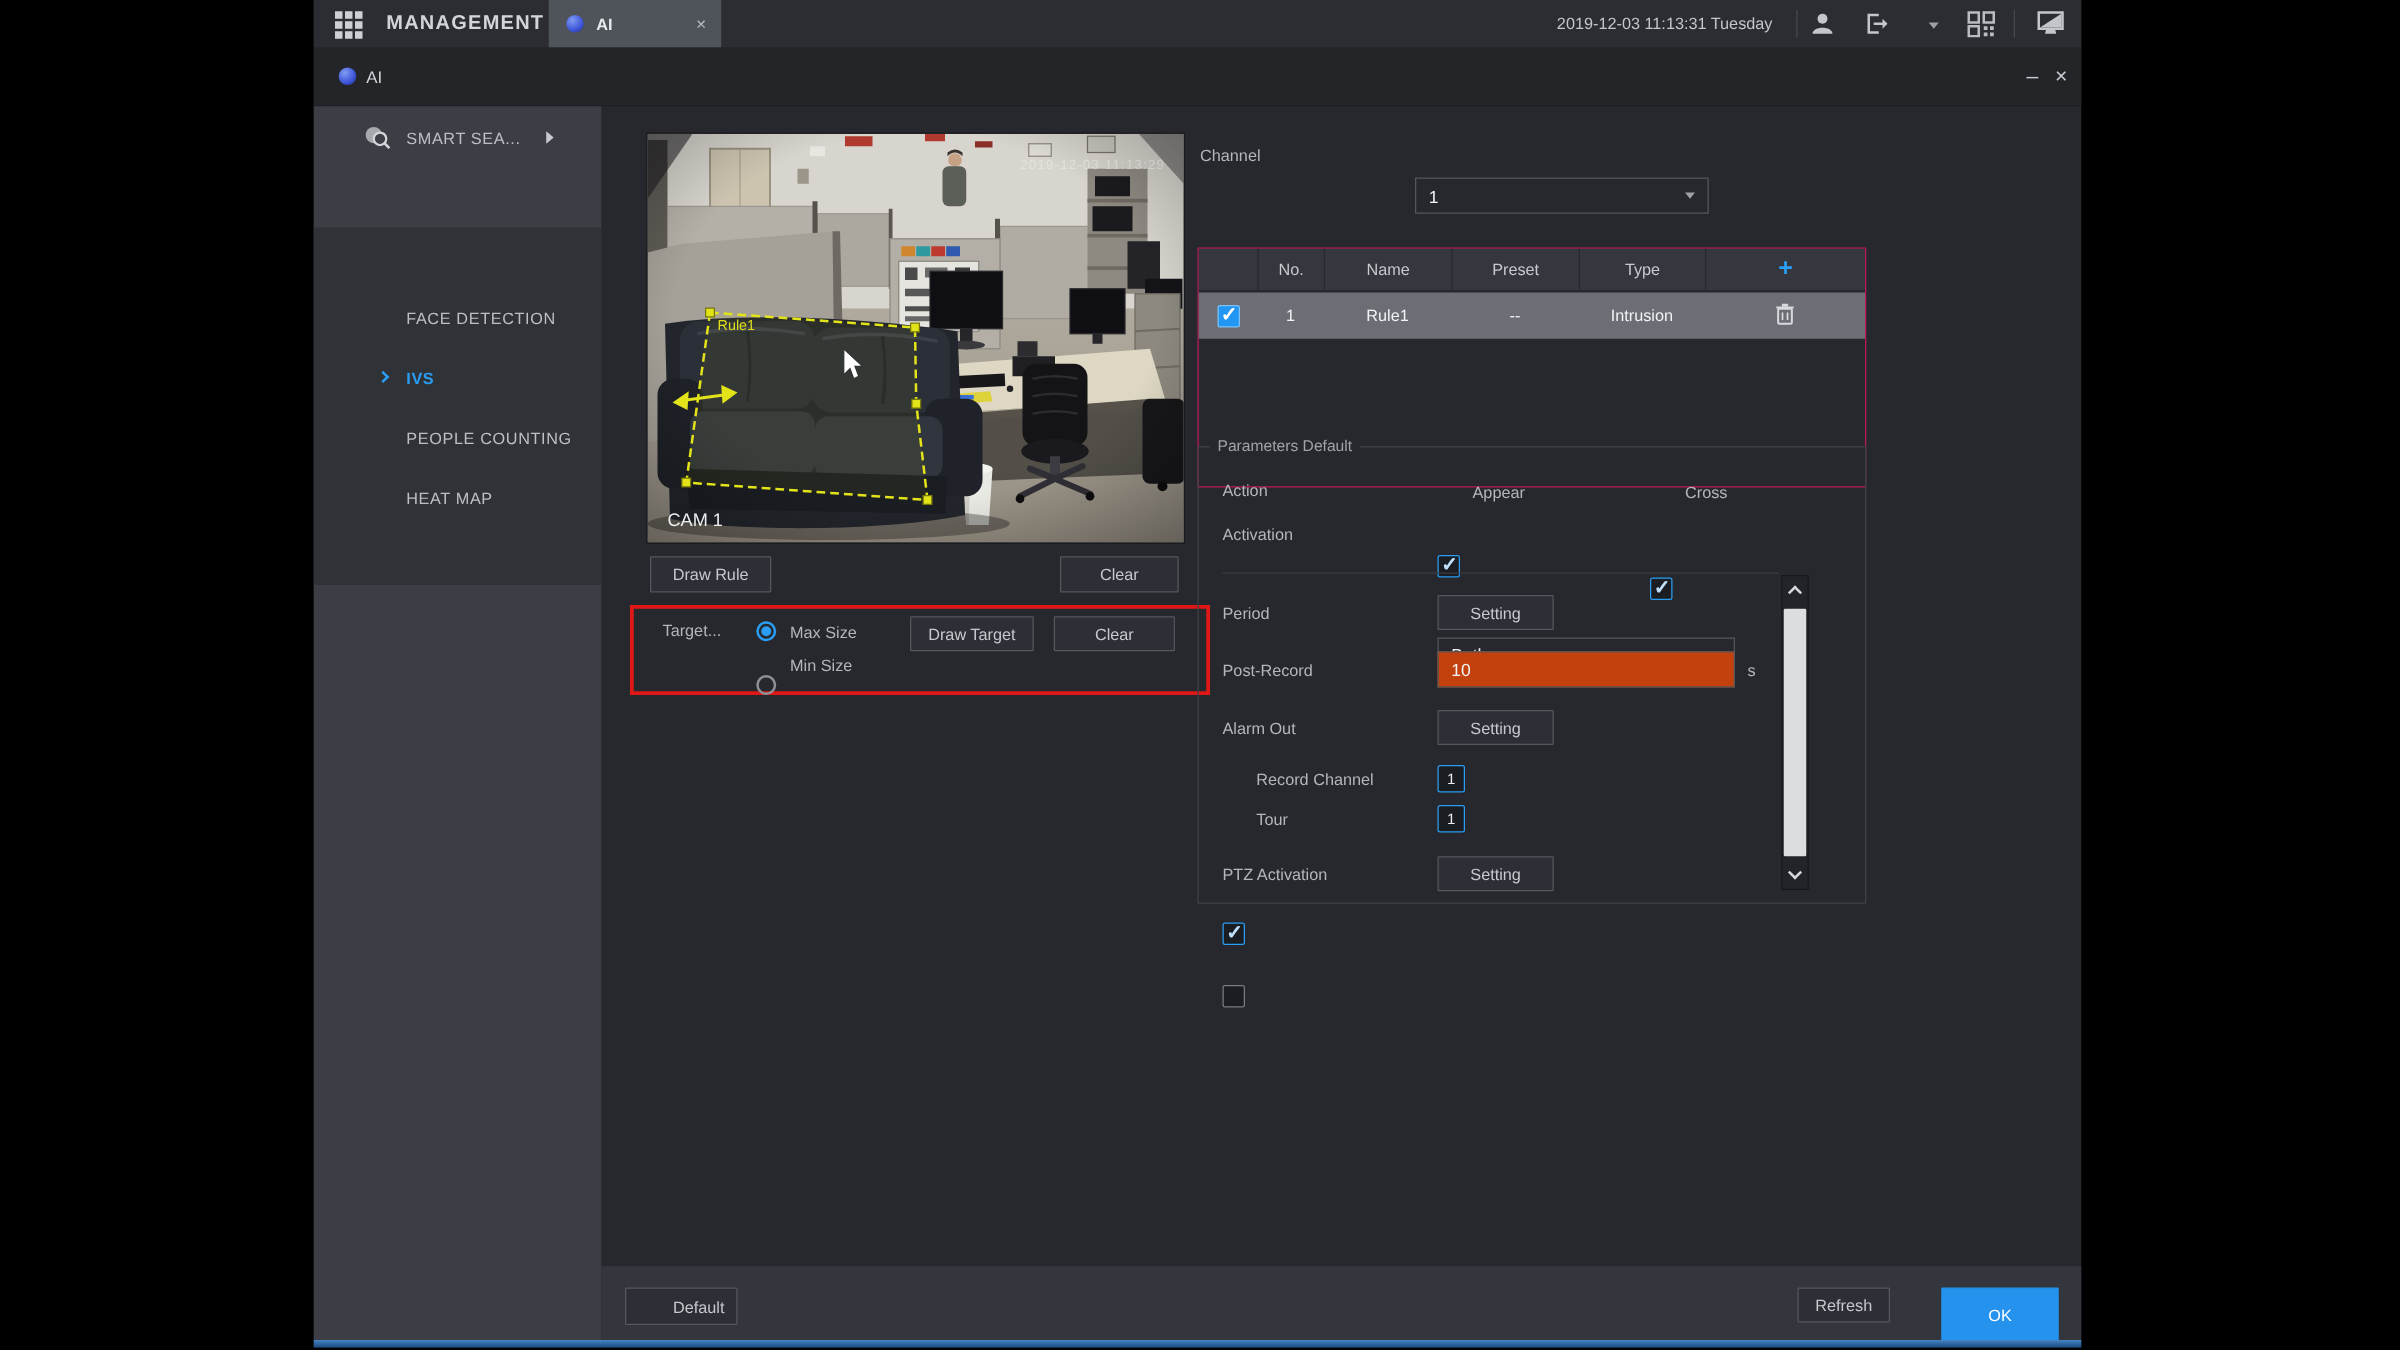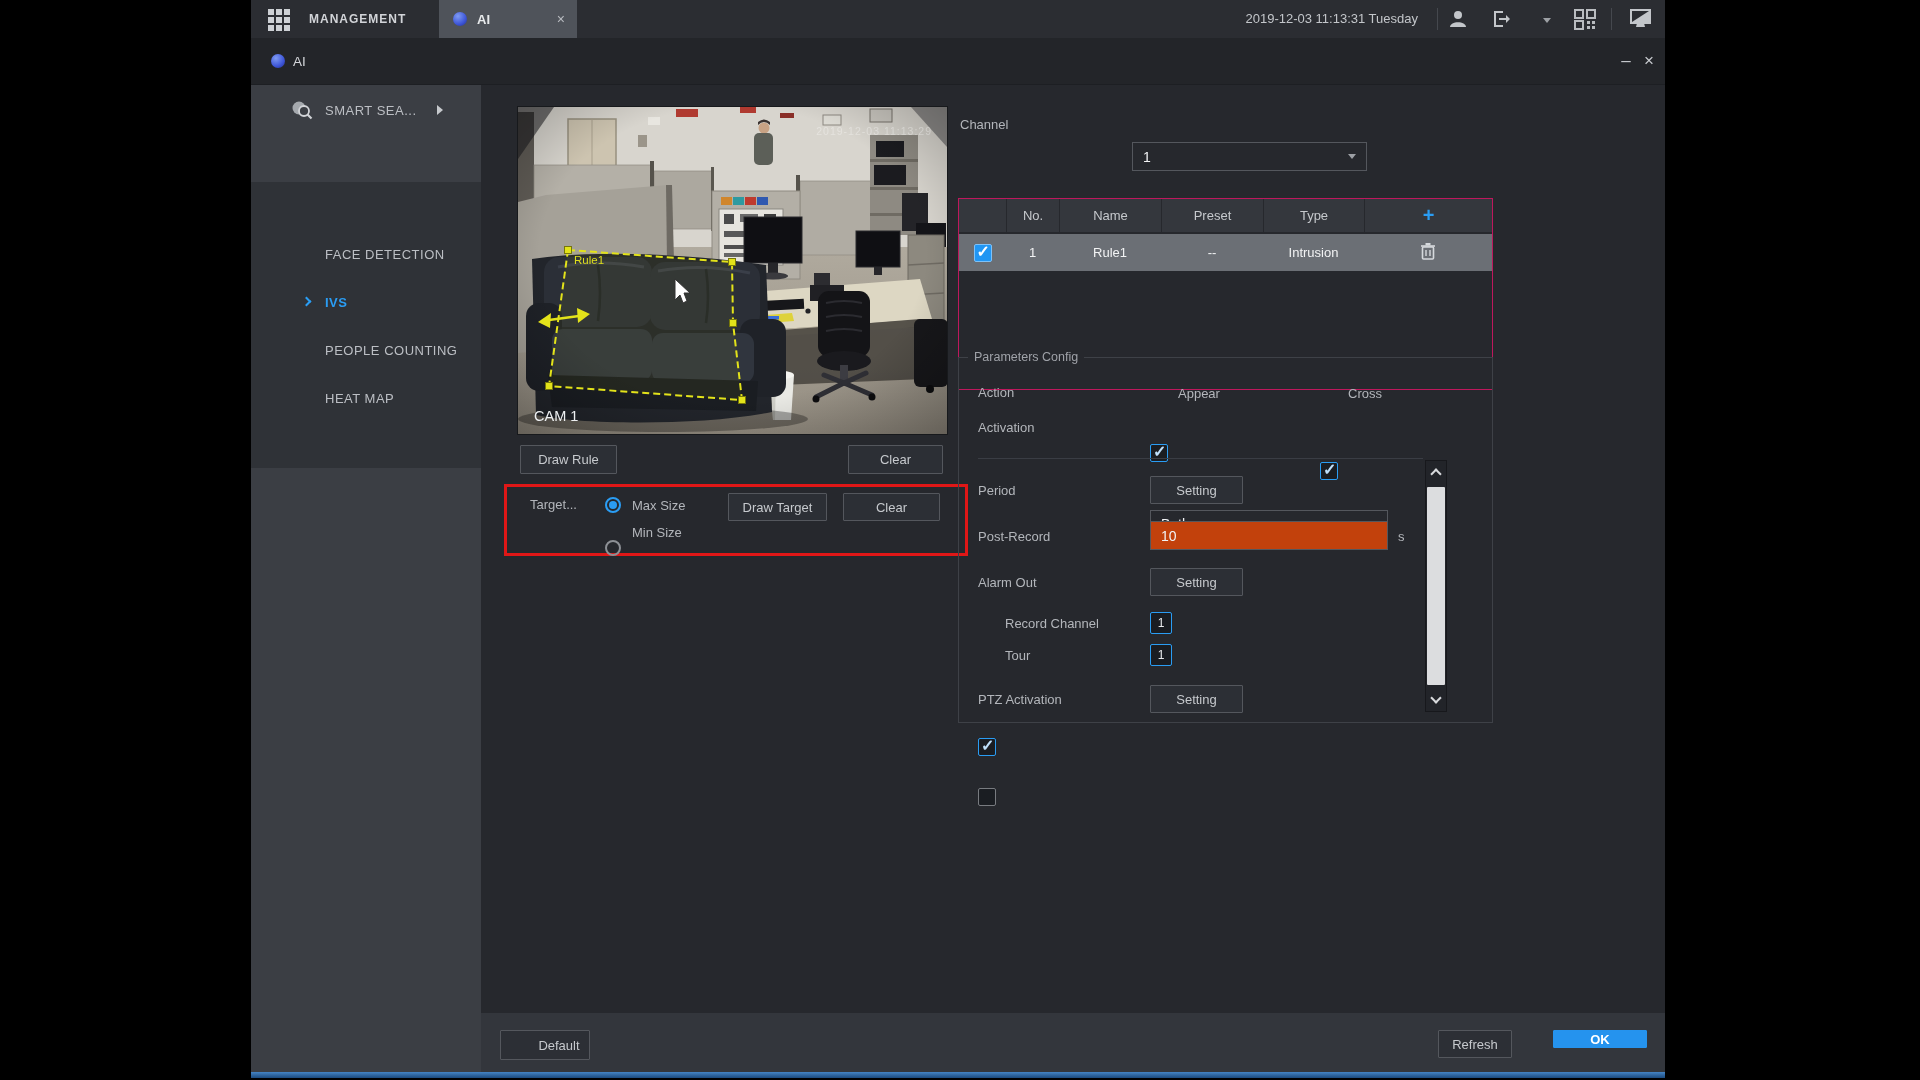--- a/index.html
+++ b/index.html
@@ -6,21 +6,21 @@
   html,body { width:1920px; height:1080px; background:#000; overflow:hidden;
               font-family:"Liberation Sans", sans-serif; }
   .abs { position:absolute; }
   .window { position:absolute; left:251px; top:0; width:1414px; height:1078px;
             background:#26282d; color:#c2c5c9; }
 
   
   .tabbar { position:absolute; left:0; top:0; width:100%; height:38px; background:#2b2d32; }
   .grid-icon { display:grid; grid-template-columns:repeat(3,6px); grid-gap:2px; }
   .grid-icon span { width:6px; height:6px; background:#cdd0d4; }
-  .mgmt-label { font-size:12px; font-weight:bold; letter-spacing:1px; color:#d2d4d8;
+  .mgmt-label { font-size:16px; font-weight:bold; letter-spacing:1px; color:#d2d4d8;
                 line-height:38px; }
   .tab-ai { position:absolute; left:188px; top:0; width:138px; height:38px; background:#4f535a;
             display:flex; align-items:center; }
   .tab-ai .tab-label { font-size:13px; font-weight:bold; color:#e8eaec; margin-left:10px; }
   .tab-close { position:absolute; right:12px; top:0; line-height:38px; font-size:14px; color:#b9bcc1; }
   .globe { width:14px; height:14px; border-radius:50%;
            background:radial-gradient(circle at 35% 30%, #7f9bf2, #3d55d8 60%, #232f86); }
   .datetime { font-size:13px; color:#c3c6ca; line-height:38px; text-align:right; }
   .tb-sep { width:1px; height:22px; background:#45484e; }
   .tb-icon { color:#c3c6ca; }
@@ -398,21 +398,21 @@
             <rect x="5.5" y="1" width="5" height="2.4" fill="#d6d9dd"></rect>
             <line x1="6" y1="8" x2="6" y2="14" stroke="#d6d9dd" stroke-width="1.4"></line>
             <line x1="10" y1="8" x2="10" y2="14" stroke="#d6d9dd" stroke-width="1.4"></line>
           </svg>
         </span>
       </div>
     </div>
   </div>
 
   <div class="pc-box"></div>
-  <div class="pc-legend">Parameters Config</div>
+  <div class="pc-legend">Parameters Default</div>
 
   <div class="abs lbl" style="left:727px;top:382px;height:20px;">Action</div>
   <div class="abs cb checked" style="left:899px;top:383px;"></div>
   <div class="abs lbl" style="left:927px;top:384px;height:18px;">Appear</div>
   <div class="abs cb checked" style="left:1069px;top:383px;"></div>
   <div class="abs lbl" style="left:1097px;top:384px;height:18px;">Cross</div>
 
   <div class="abs lbl" style="left:727px;top:417px;height:20px;">Activation</div>
   <div class="abs dd" style="left:899px;top:413px;width:238px;height:28px;">
     <span>Both</span>
@@ -448,16 +448,16 @@
     </div>
     <div class="sb-thumb"></div>
     <div class="sb-btn" style="bottom:0;">
       <span class="sb-chev" style="transform:rotate(225deg);margin-bottom:4px;"></span>
     </div>
   </div>
 
   <div class="footer-bg"></div>
   <div class="abs btn" style="left:249px;top:1030px;width:90px;height:30px;padding-left:28px;">Default</div>
   <div class="abs btn" style="left:1187px;top:1030px;width:74px;height:28px;">Refresh</div>
-  <div class="abs btn btn-primary" style="left:1302px;top:1030px;width:94px;height:18px;font-weight:bold;">OK</div>
+  <div class="abs btn btn-primary" style="left:1302px;top:1030px;width:94px;height:44px;font-weight:normal;">OK</div>
 
   <div class="bluebar"></div>
 </div>
 
 </body></html>

